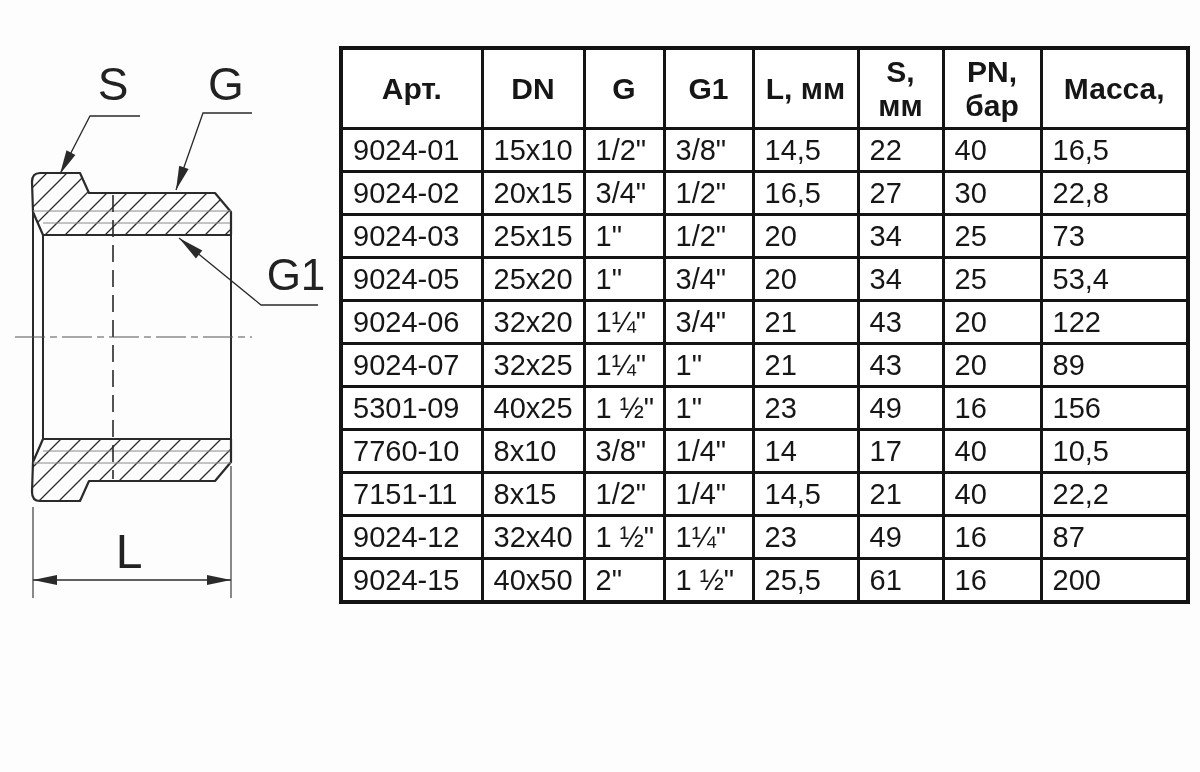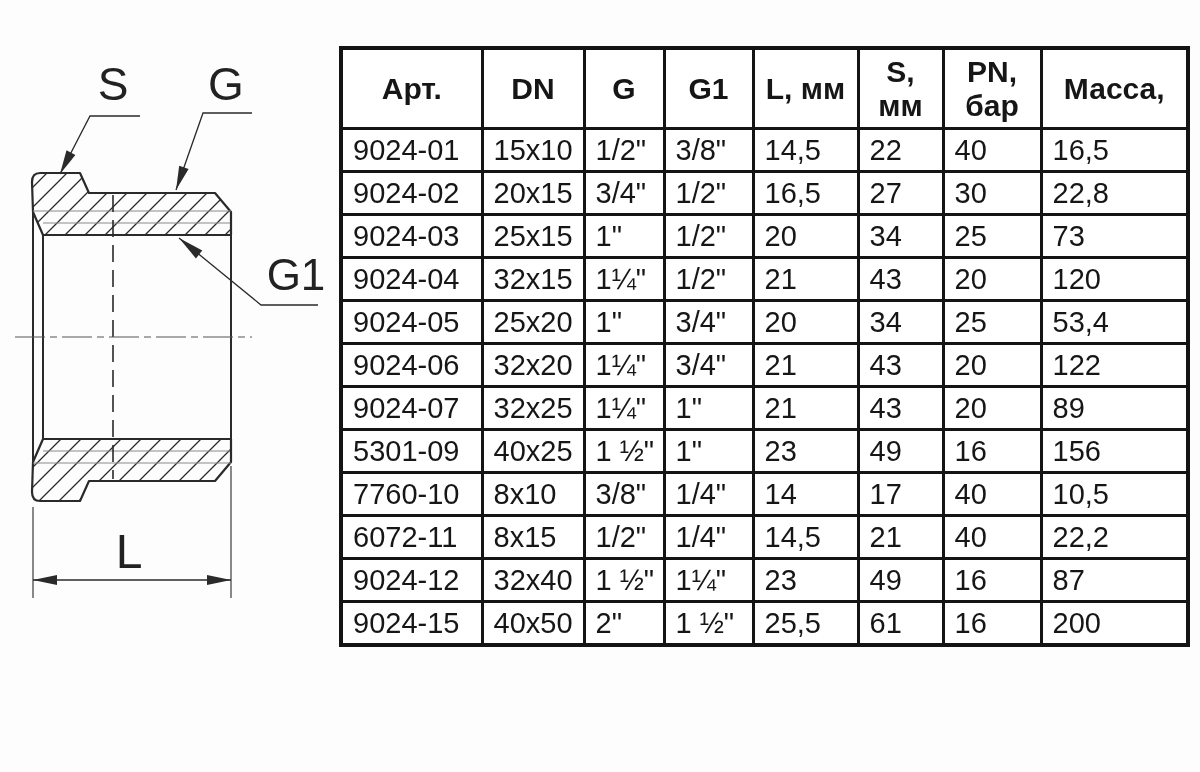--- a/index.html
+++ b/index.html
@@ -139,30 +139,20 @@
         <td>9024-03</td>
         <td>25x15</td>
         <td>1"</td>
         <td>1/2"</td>
         <td>20</td>
         <td>34</td>
         <td>25</td>
         <td>73</td>
       </tr>
       <tr>
-        <td>9024-04</td>
-        <td>32x15</td>
-        <td>1¼"</td>
-        <td>1/2"</td>
-        <td>21</td>
-        <td>43</td>
-        <td>20</td>
-        <td>120</td>
-      </tr>
-      <tr>
         <td>9024-05</td>
         <td>25x20</td>
         <td>1"</td>
         <td>3/4"</td>
         <td>20</td>
         <td>34</td>
         <td>25</td>
         <td>53,4</td>
       </tr>
       <tr>
@@ -199,21 +189,21 @@
         <td>7760-10</td>
         <td>8x10</td>
         <td>3/8"</td>
         <td>1/4"</td>
         <td>14</td>
         <td>17</td>
         <td>40</td>
         <td>10,5</td>
       </tr>
       <tr>
-        <td>6072-11</td>
+        <td>7151-11</td>
         <td>8x15</td>
         <td>1/2"</td>
         <td>1/4"</td>
         <td>14,5</td>
         <td>21</td>
         <td>40</td>
         <td>22,2</td>
       </tr>
       <tr>
         <td>9024-12</td>

